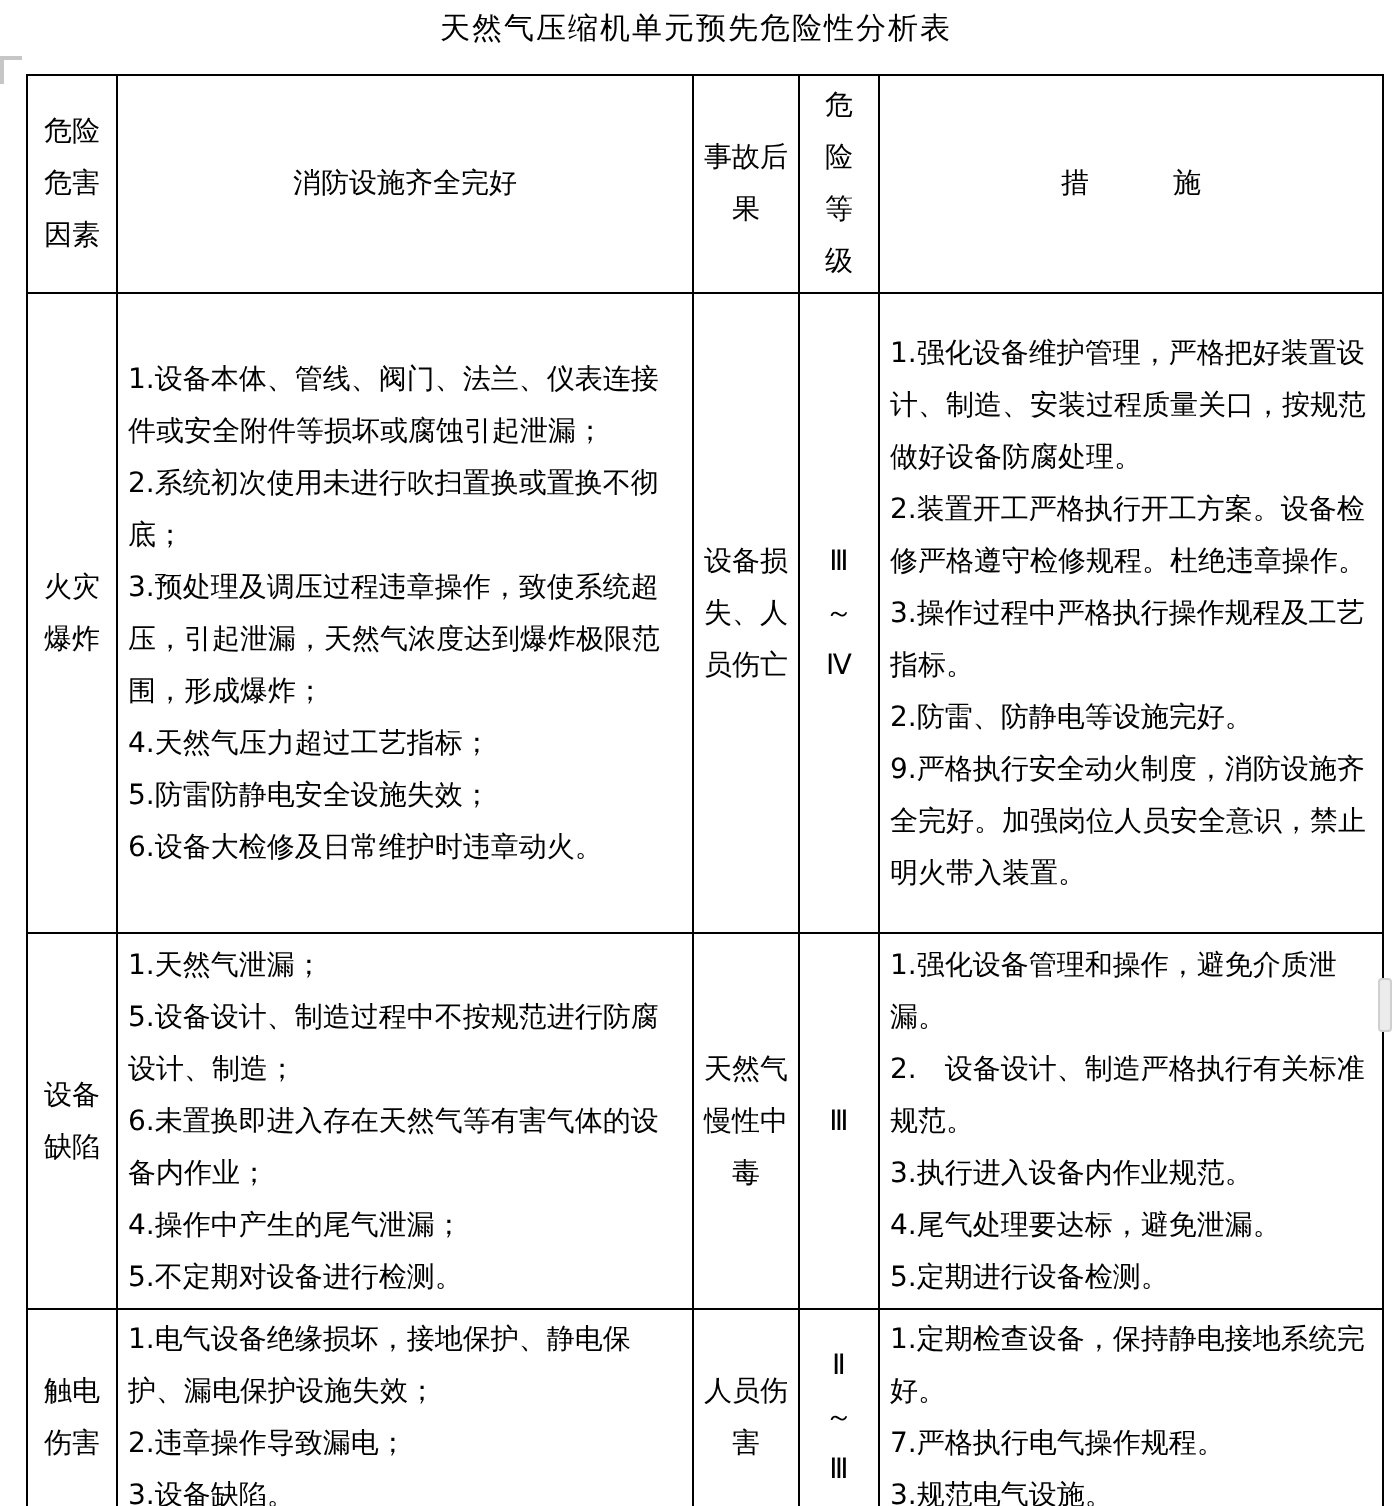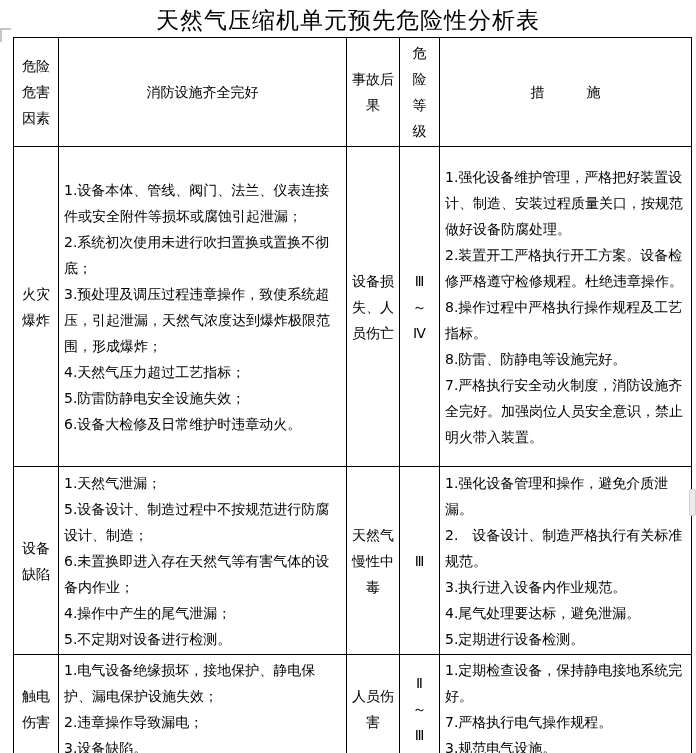--- a/index.html
+++ b/index.html
@@ -8,21 +8,21 @@
     background: #ffffff;
     font-family: "DejaVu Sans", sans-serif;
     color: #000;
     position: relative;
     overflow: hidden;
   }
   .doc-title {
     position: absolute;
     top: 5px; left: 0; width: 696px;
     text-align: center;
-    font-size: 23px;
+    font-size: 15px;
     letter-spacing: 1px;
     font-family: "DejaVu Serif", serif;
     white-space: nowrap;
   }
   table.pha-table {
     position: absolute;
     left: 13px; top: 37px;
     width: 678px;
     border-collapse: collapse;
     table-layout: fixed;
@@ -112,23 +112,23 @@
         </td>
       <td class="cell-consequence">设备损失、人员伤亡</td>
       <td class="cell-level stack">
           <div>Ⅲ</div>
           <div>～</div>
           <div>Ⅳ</div>
         </td>
       <td class="cell-measures">
           <div class="item">1.强化设备维护管理，严格把好装置设计、制造、安装过程质量关口，按规范做好设备防腐处理。</div>
           <div class="item">2.装置开工严格执行开工方案。设备检修严格遵守检修规程。杜绝违章操作。</div>
-          <div class="item">8.操作过程中严格执行操作规程及工艺指标。</div>
-          <div class="item">8.防雷、防静电等设施完好。</div>
-          <div class="item">7.严格执行安全动火制度，消防设施齐全完好。加强岗位人员安全意识，禁止明火带入装置。</div>
+          <div class="item">3.操作过程中严格执行操作规程及工艺指标。</div>
+          <div class="item">2.防雷、防静电等设施完好。</div>
+          <div class="item">9.严格执行安全动火制度，消防设施齐全完好。加强岗位人员安全意识，禁止明火带入装置。</div>
         </td>
     </tr>
     <tr class="row-2">
       <td class="cell-hazard">设备缺陷</td>
       <td class="cell-causes">
           <div class="item">1.天然气泄漏；</div>
           <div class="item">5.设备设计、制造过程中不按规范进行防腐设计、制造；</div>
           <div class="item">6.未置换即进入存在天然气等有害气体的设备内作业；</div>
           <div class="item">4.操作中产生的尾气泄漏；</div>
           <div class="item">5.不定期对设备进行检测。</div>

